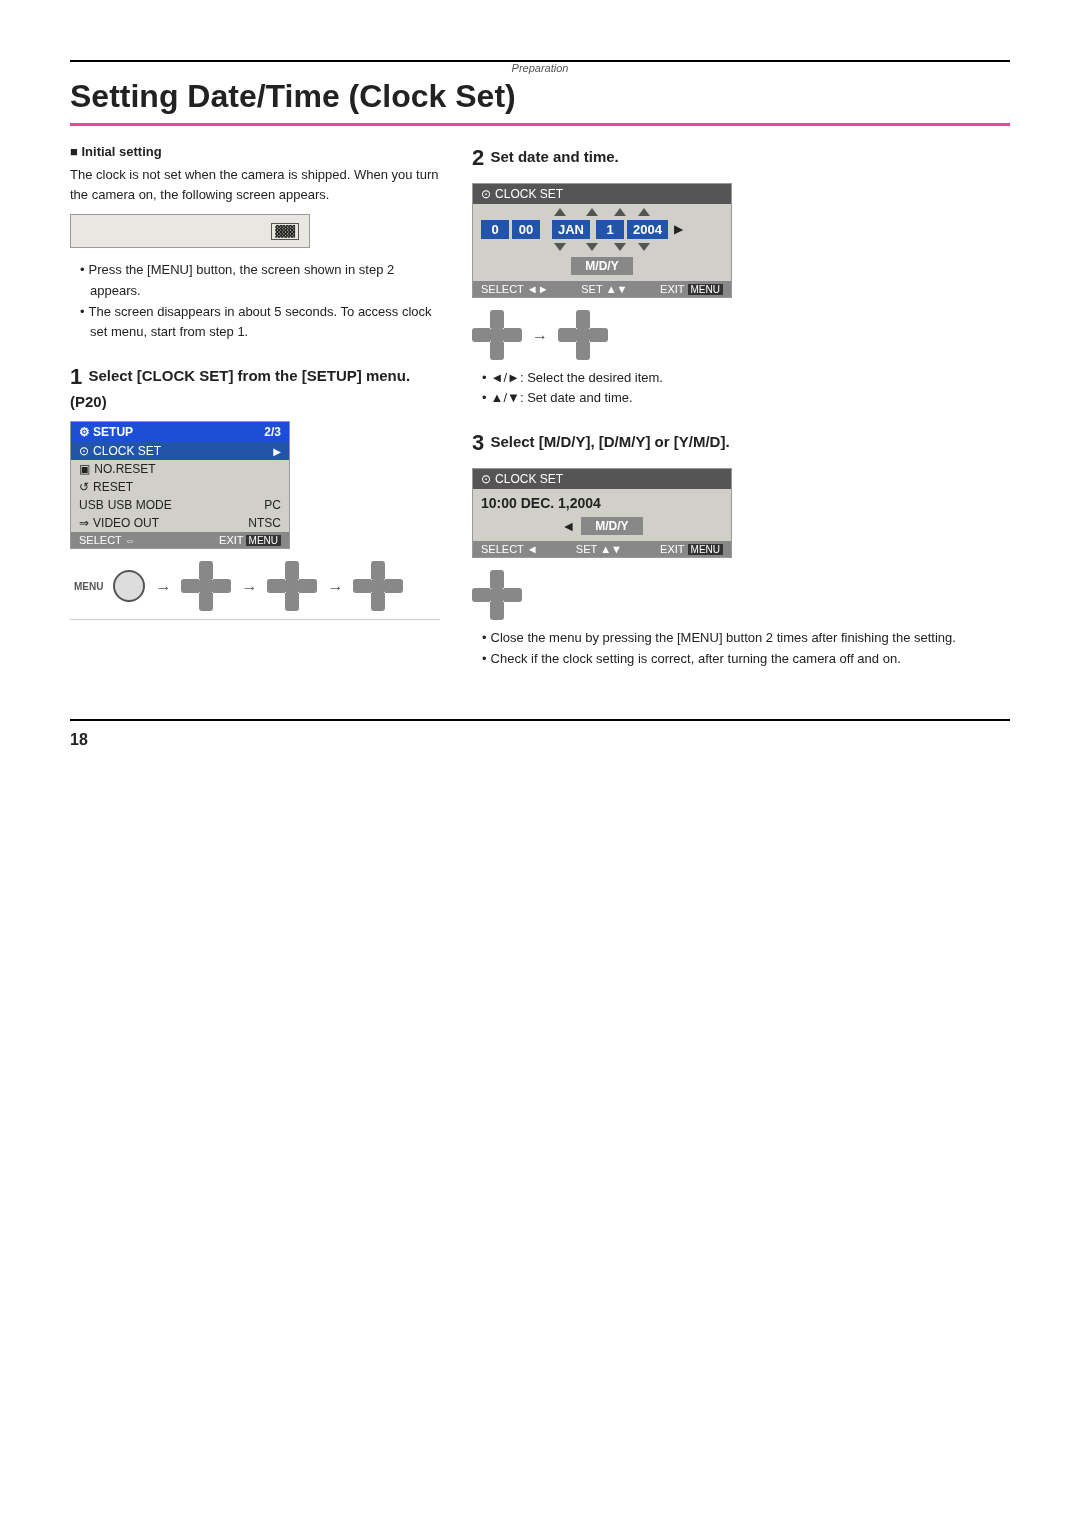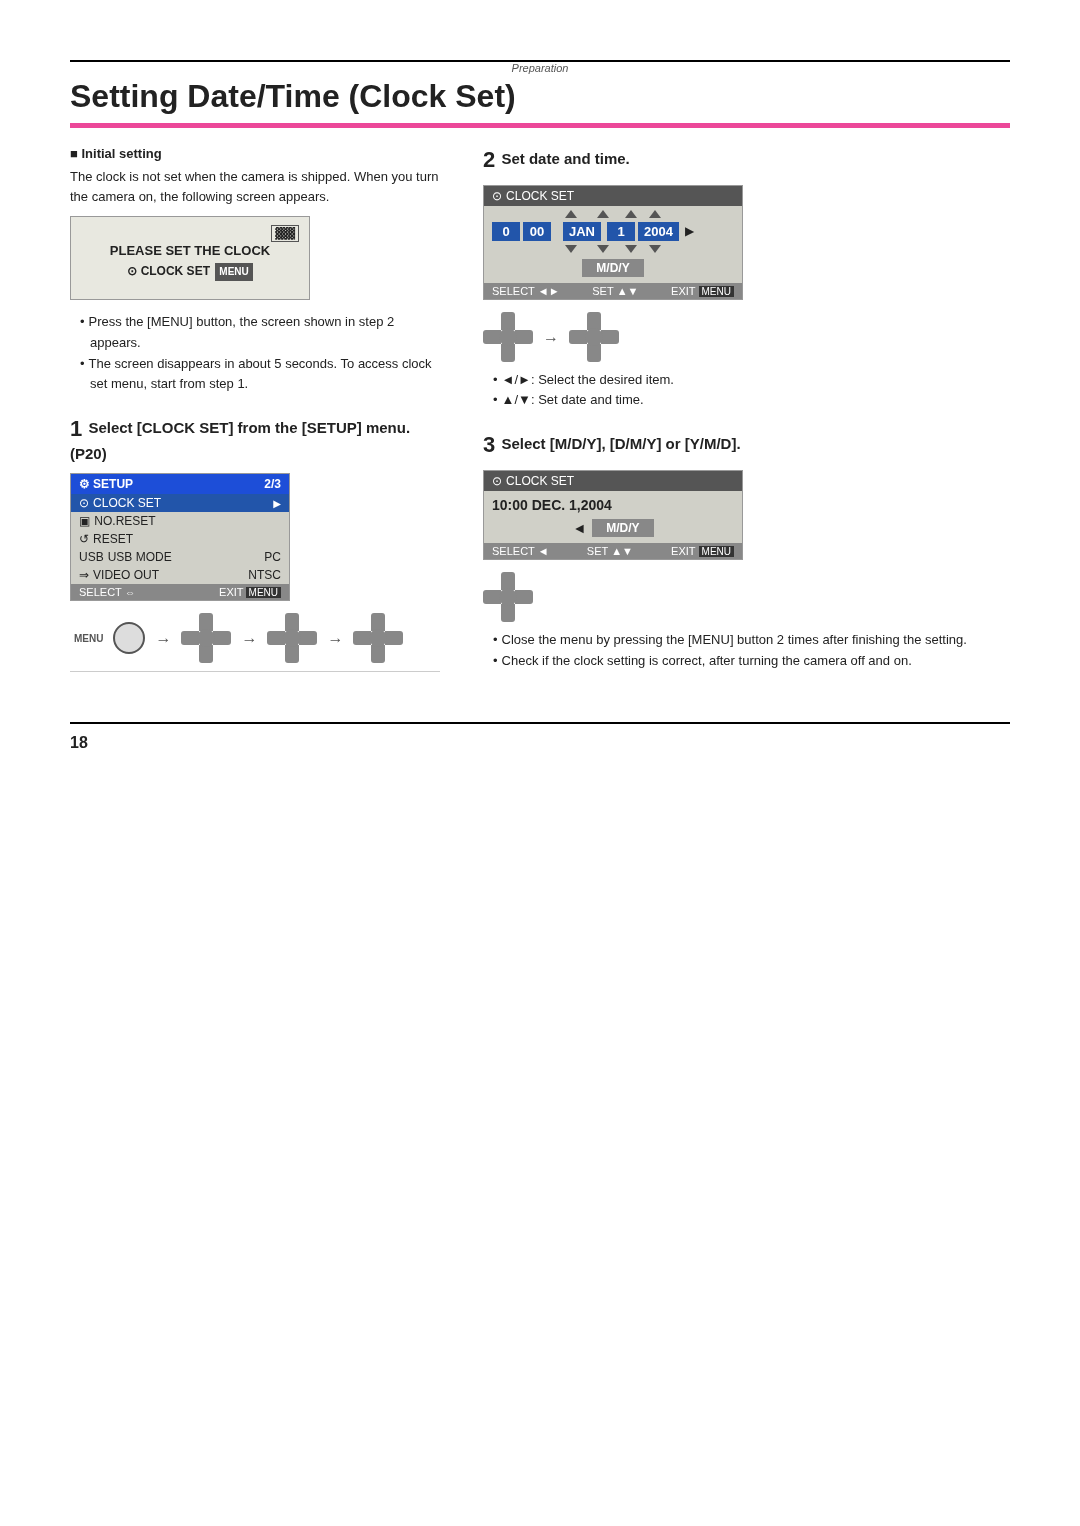--- a/index.html
+++ b/index.html
@@ -17,34 +17,34 @@
       font-size: 11px;
       font-style: italic;
       text-align: center;
       color: #555;
       margin-bottom: 4px;
     }
 
     h1 {
       font-size: 32px;
       font-weight: bold;
-      border-bottom: 5px solid #ec4899;
+      border-bottom: 3px solid #ec4899;
       padding-bottom: 8px;
       margin-bottom: 18px;
     }
 
     .top-hr {
       border: none;
       border-top: 2px solid #000;
       margin-bottom: 0;
     }
 
     .two-col {
       display: flex;
-      gap: 43px;
+      gap: 32px;
     }
 
     .col-left {
       width: 370px;
       flex-shrink: 0;
     }
 
     .col-right {
       flex: 1;
     }
@@ -424,28 +424,20 @@
 <div class="two-col">
 
   <div class="col-left">
 
     <div class="step-section">
       <div class="initial-setting-label">Initial setting</div>
       <p class="intro-text">The clock is not set when the camera is shipped. When you turn the camera on, the following screen appears.</p>
 
       <div class="camera-screen">
         <span class="battery-icon">▓▓▓</span>
-        <div class="camera-screen-text">
-          <div>PLEASE SET THE CLOCK</div>
-          <div class="clock-set-line">
-            <span>⊙</span>
-            <span>CLOCK SET</span>
-            <span class="menu-box-inline">MENU</span>
-          </div>
-        </div>
       </div>
 
       <ul class="bullet-list">
         <li>Press the [MENU] button, the screen shown in step 2 appears.</li>
         <li>The screen disappears in about 5 seconds. To access clock set menu, start from step 1.</li>
       </ul>
     </div>
 
     <div class="step1-section">
       <div class="step-heading">

